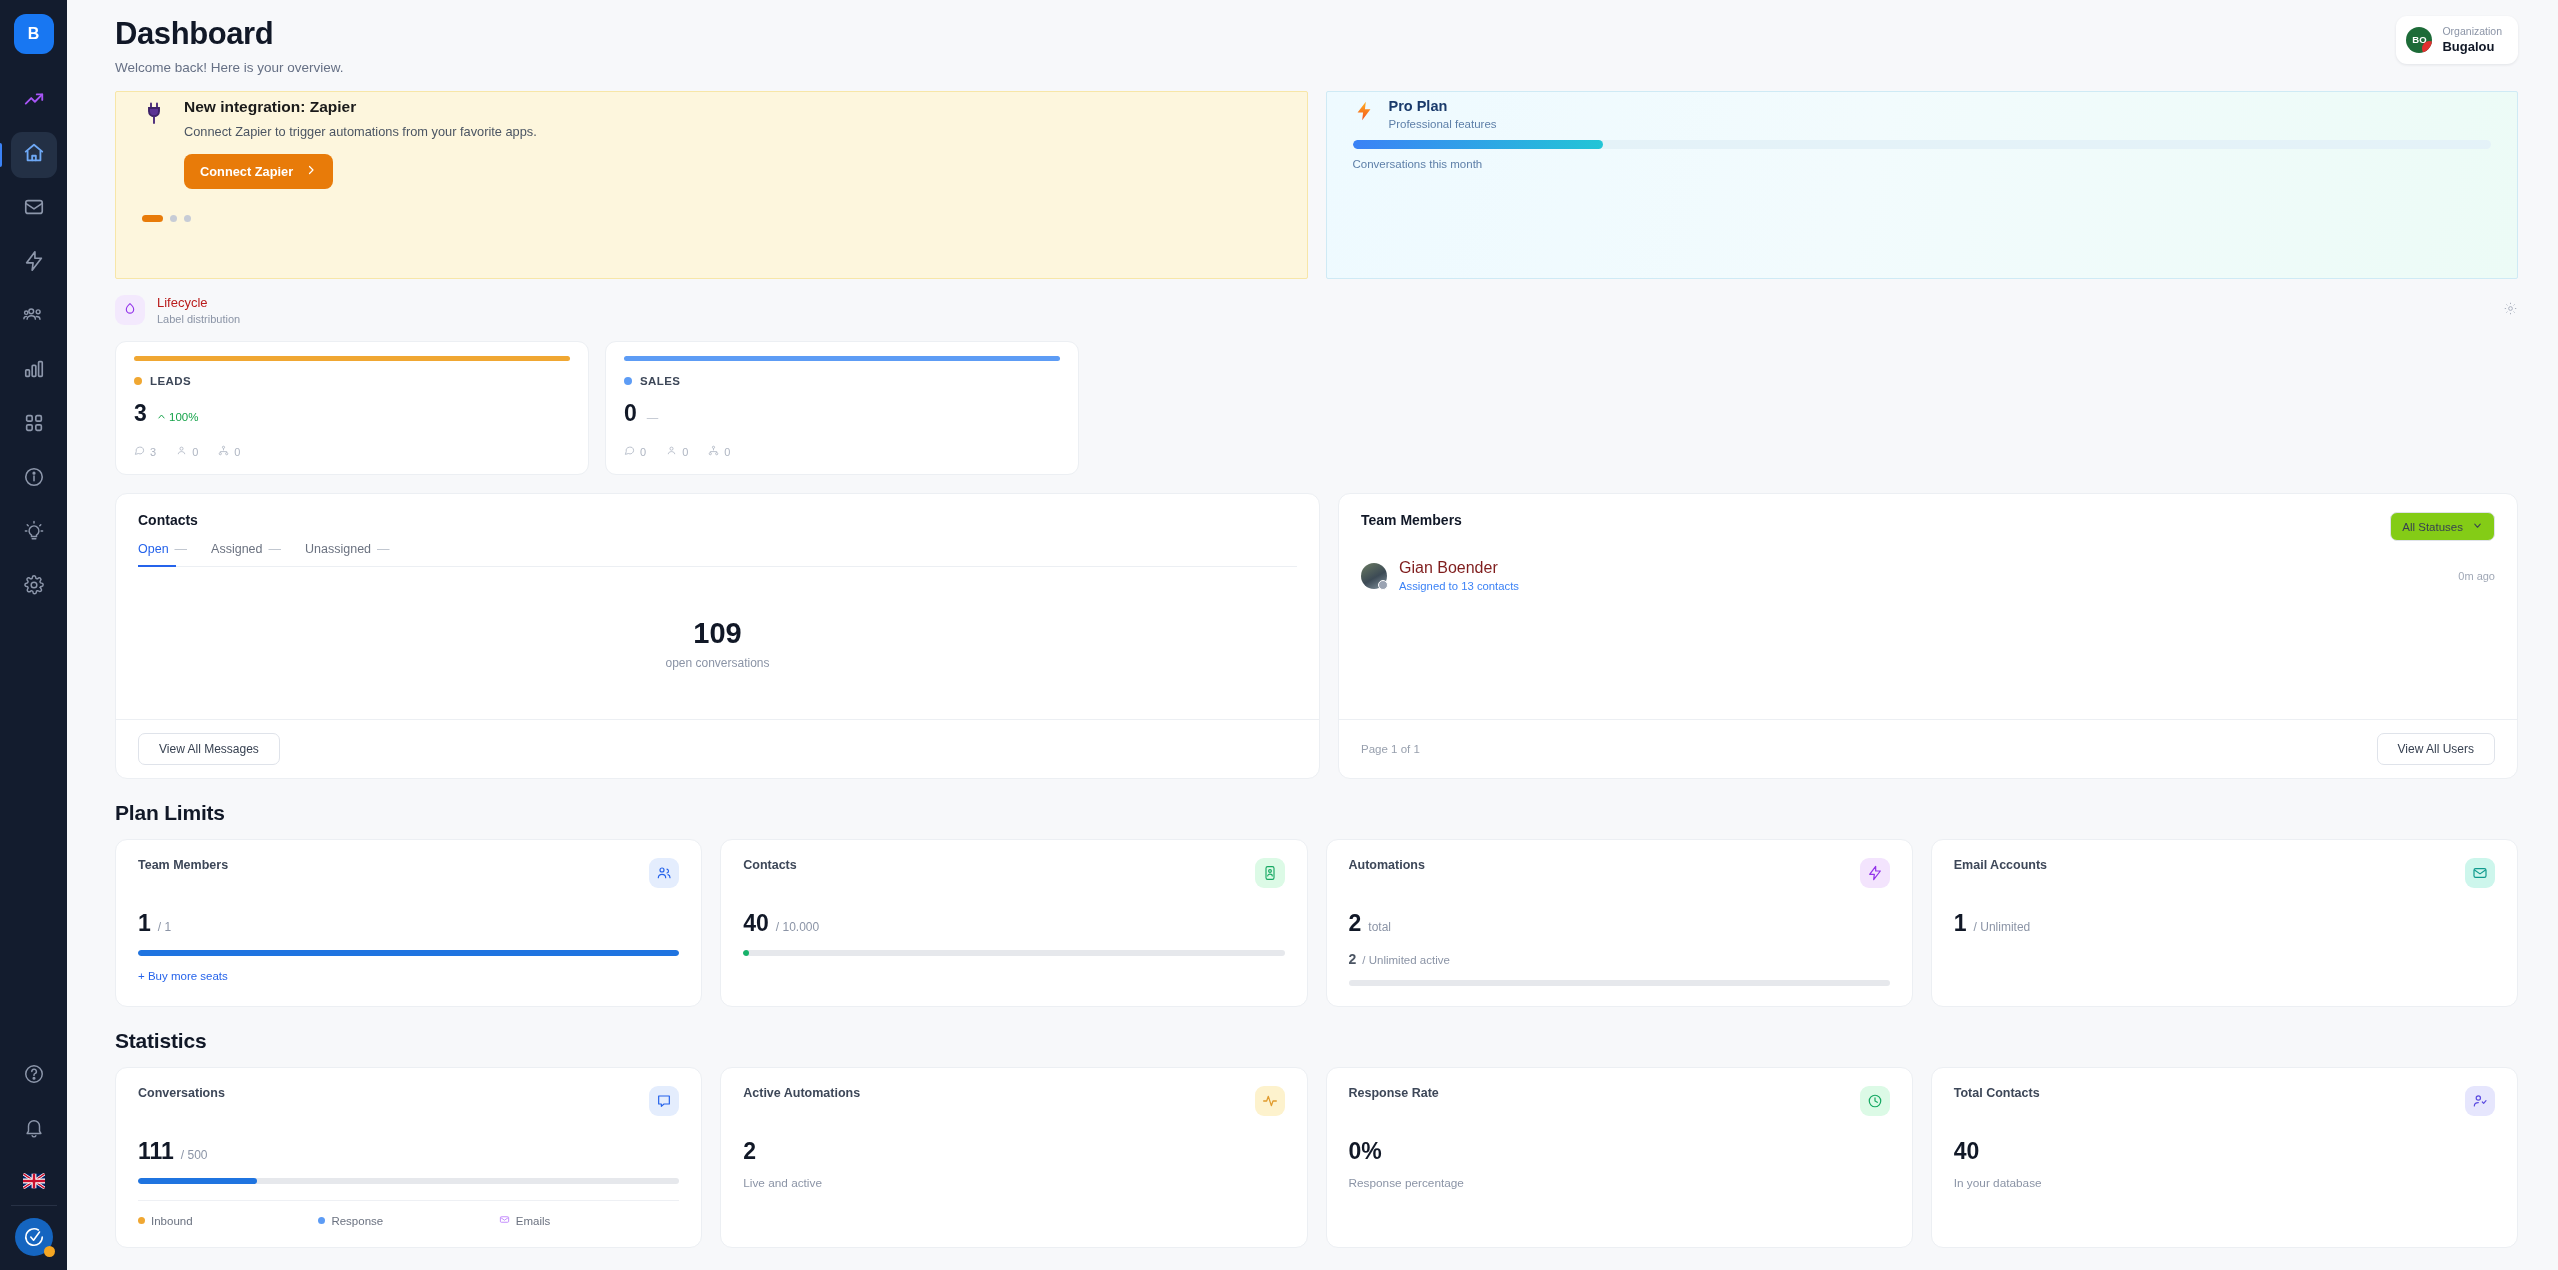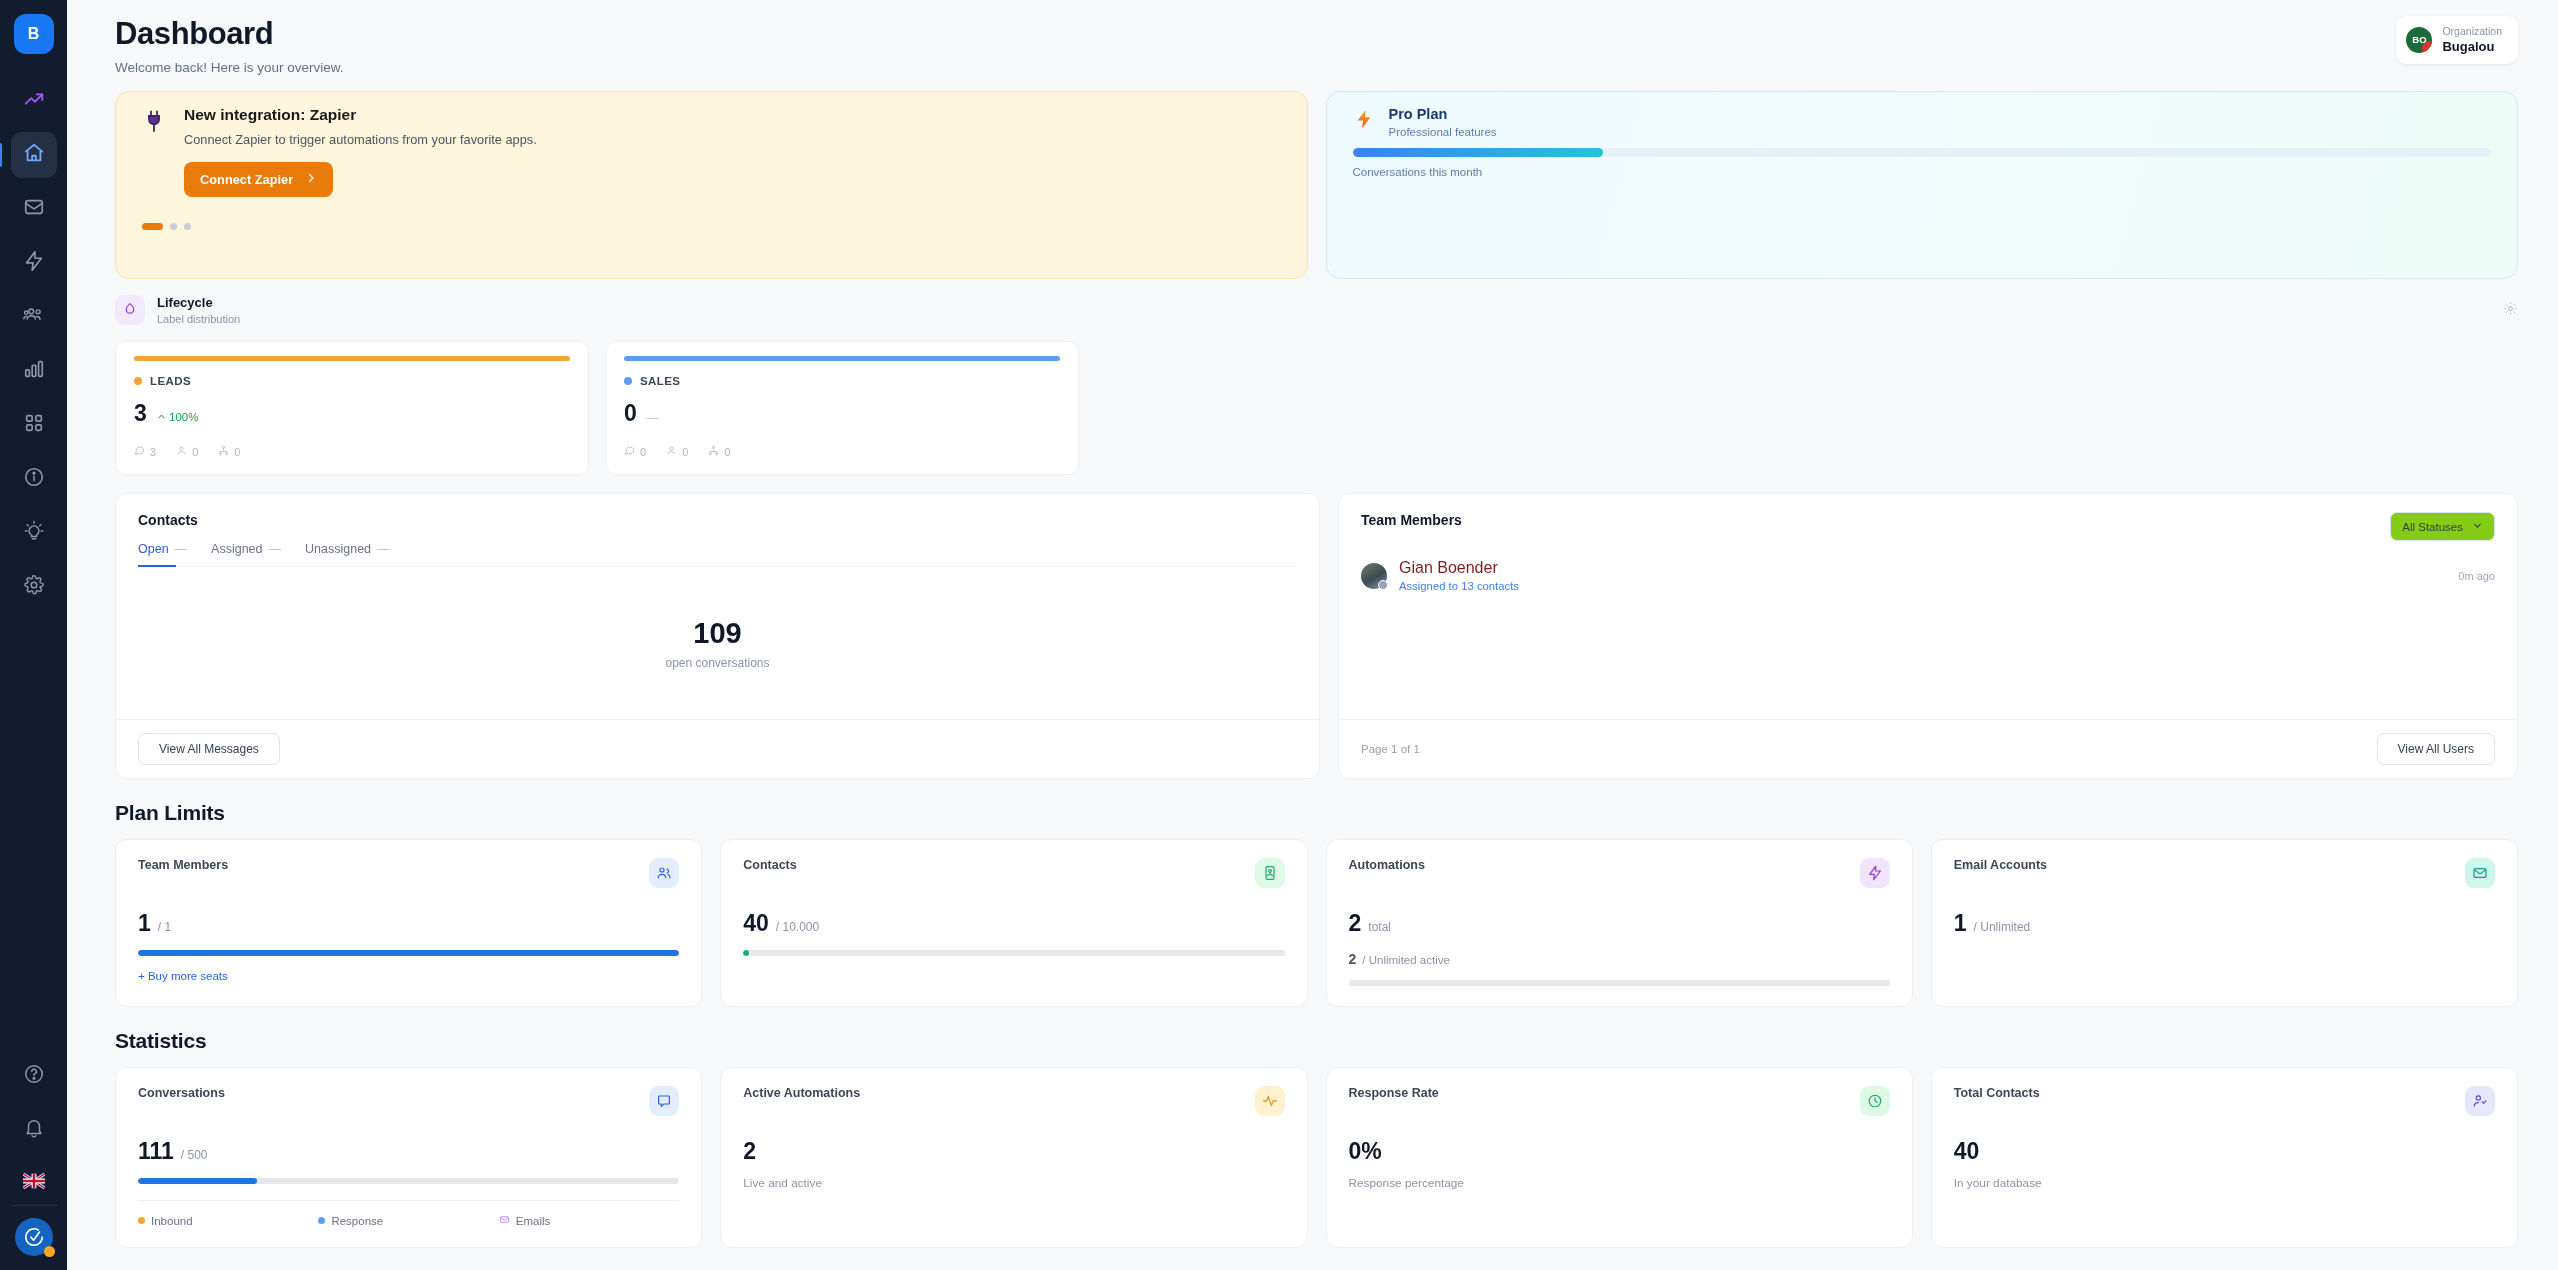--- a/index.html
+++ b/index.html
@@ -78,21 +78,21 @@
     content: ""; position: absolute; right: -5px; bottom: -3px;
     width: 15px; height: 15px; border-radius: 50%; background: #e03030;
   }
   .org-logo span { position: relative; z-index: 2; }
   .org-label { font-size: 10.5px; color: #8b94a6; line-height: 1.35; }
   .org-name { font-size: 13px; font-weight: bold; color: #111827; line-height: 1.35; }
 
   
   .banner-row { display: flex; gap: 18px; margin-top: 16px; }
   .banner {
-    flex: 1 1 0; border-radius: 14px; padding: 14px 26px 16px 26px;
+    flex: 1 1 0; border-radius: 2px; padding: 6px 26px 16px 26px;
     min-height: 188px; position: relative;
   }
   .banner-zapier {
     background: #fdf6dd; border: 1px solid #f7e6a8;
   }
   .zap-row { display: flex; gap: 16px; }
   .plug-icon { width: 26px; flex: 0 0 26px; padding-top: 2px; }
   .banner-title { font-size: 15.5px; font-weight: bold; color: #1a1a1a; }
   .banner-desc { font-size: 12.8px; color: #4b5563; margin-top: 8px; }
   .btn-connect {
@@ -120,21 +120,21 @@
   .pro-cap { font-size: 11.5px; color: #5d7fa8; margin-top: 9px; }
 
   
   .lifecycle { margin-top: 16px; }
   .lc-head { display: flex; align-items: center; justify-content: space-between; }
   .lc-left { display: flex; align-items: center; gap: 12px; }
   .lc-badge {
     width: 30px; height: 30px; border-radius: 9px; background: #f3e9fd;
     display: flex; align-items: center; justify-content: center; color: #9333ea;
   }
-  .lc-title { font-size: 13px; font-weight: bold; color: #0f172a; }
+  .lc-title { font-size: 13px; font-weight: normal; color: #b91c1c; }
   .lc-sub { font-size: 11px; color: #8b94a6; margin-top: 3px; }
   .lc-cards { display: flex; gap: 16px; margin-top: 16px; }
   .lc-card {
     width: 474px; background: #fff; border: 1px solid #eceff3; border-radius: 11px;
     padding: 14px 18px 16px 18px;
   }
   .lc-topbar { height: 5px; border-radius: 4px; }
   .lc-label-row { display: flex; align-items: center; gap: 8px; margin-top: 14px; }
   .lc-dot { width: 8px; height: 8px; border-radius: 50%; }
   .lc-label { font-size: 11.5px; font-weight: bold; letter-spacing: .4px; color: #3d4758; }

